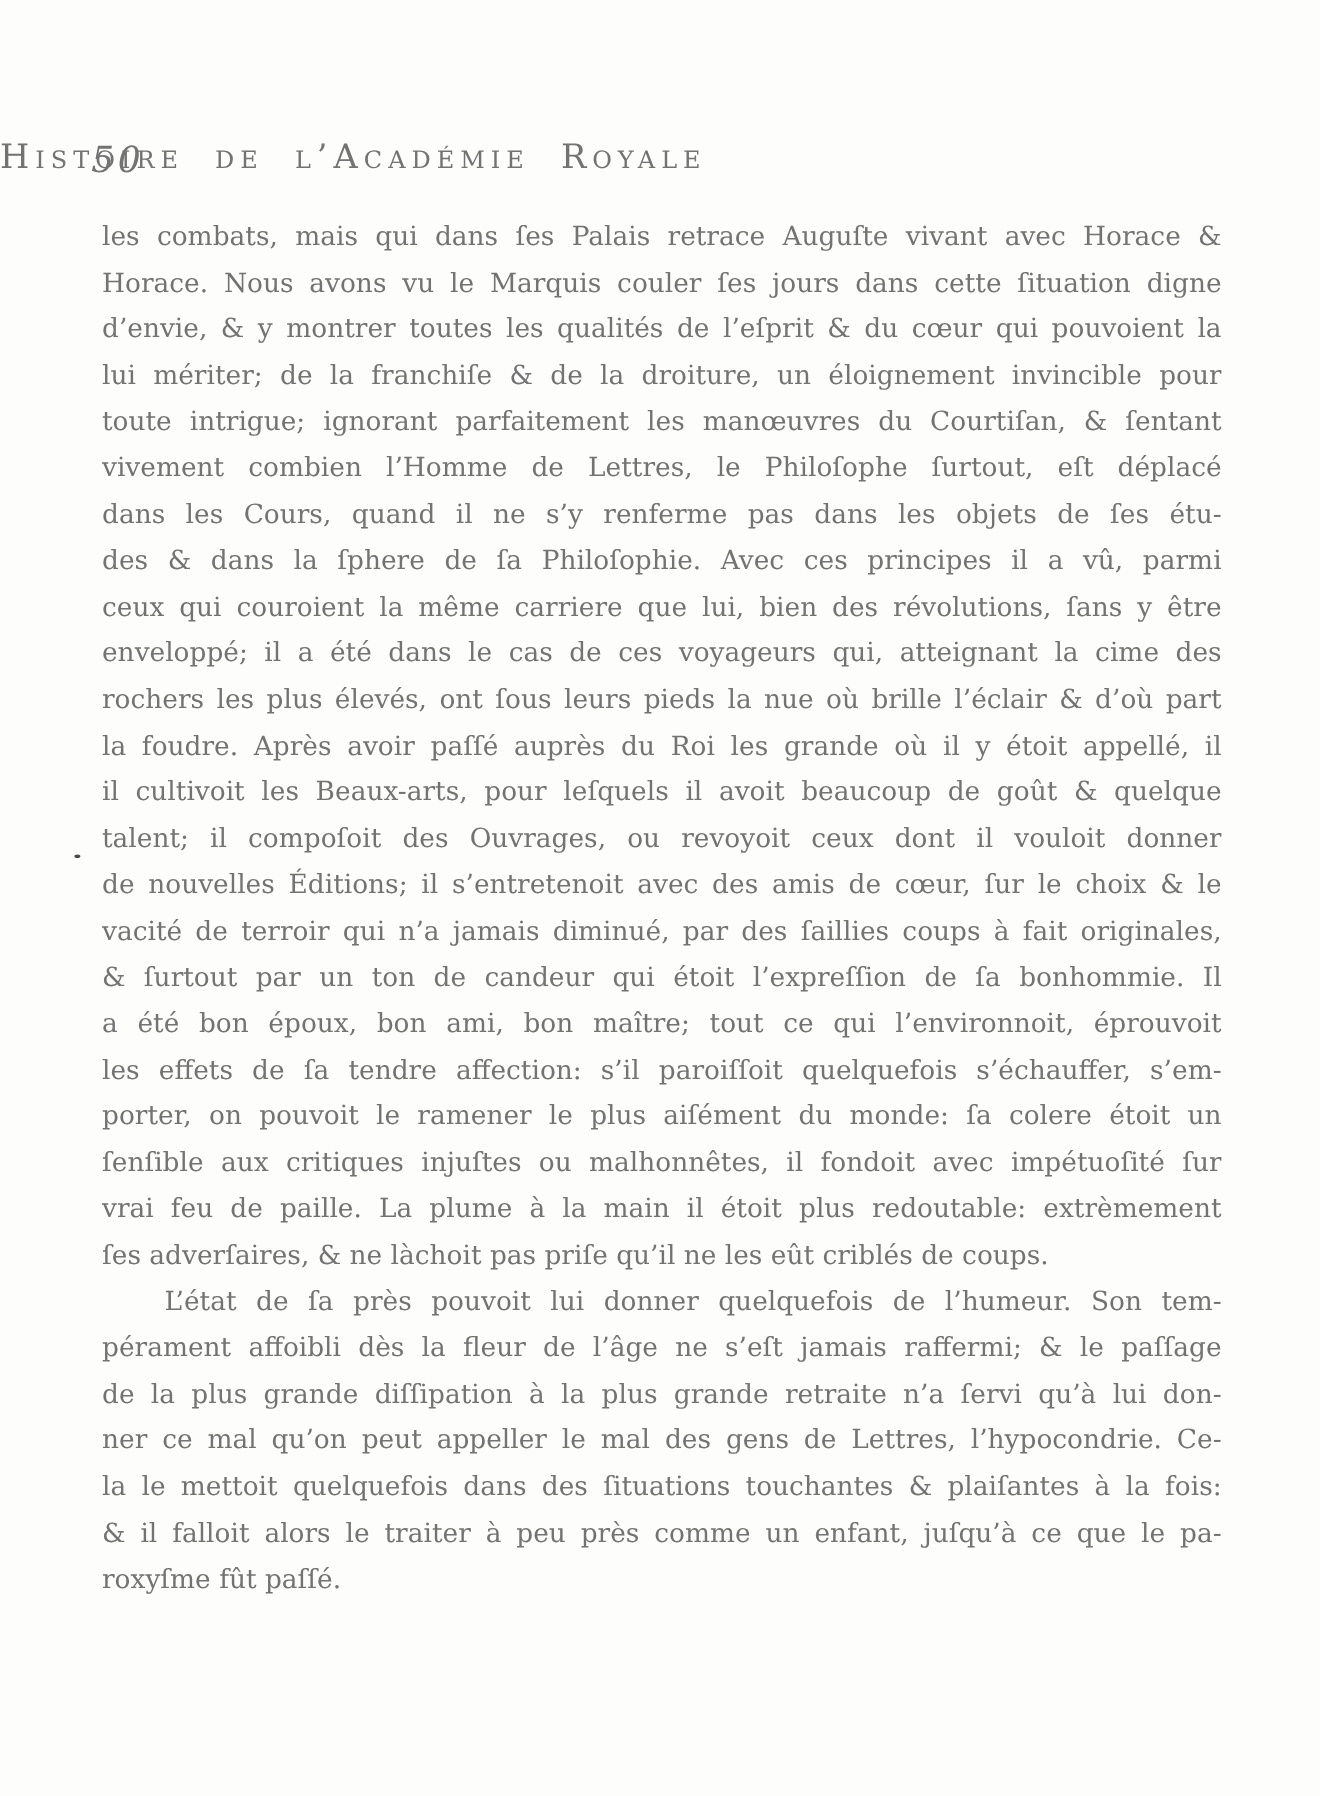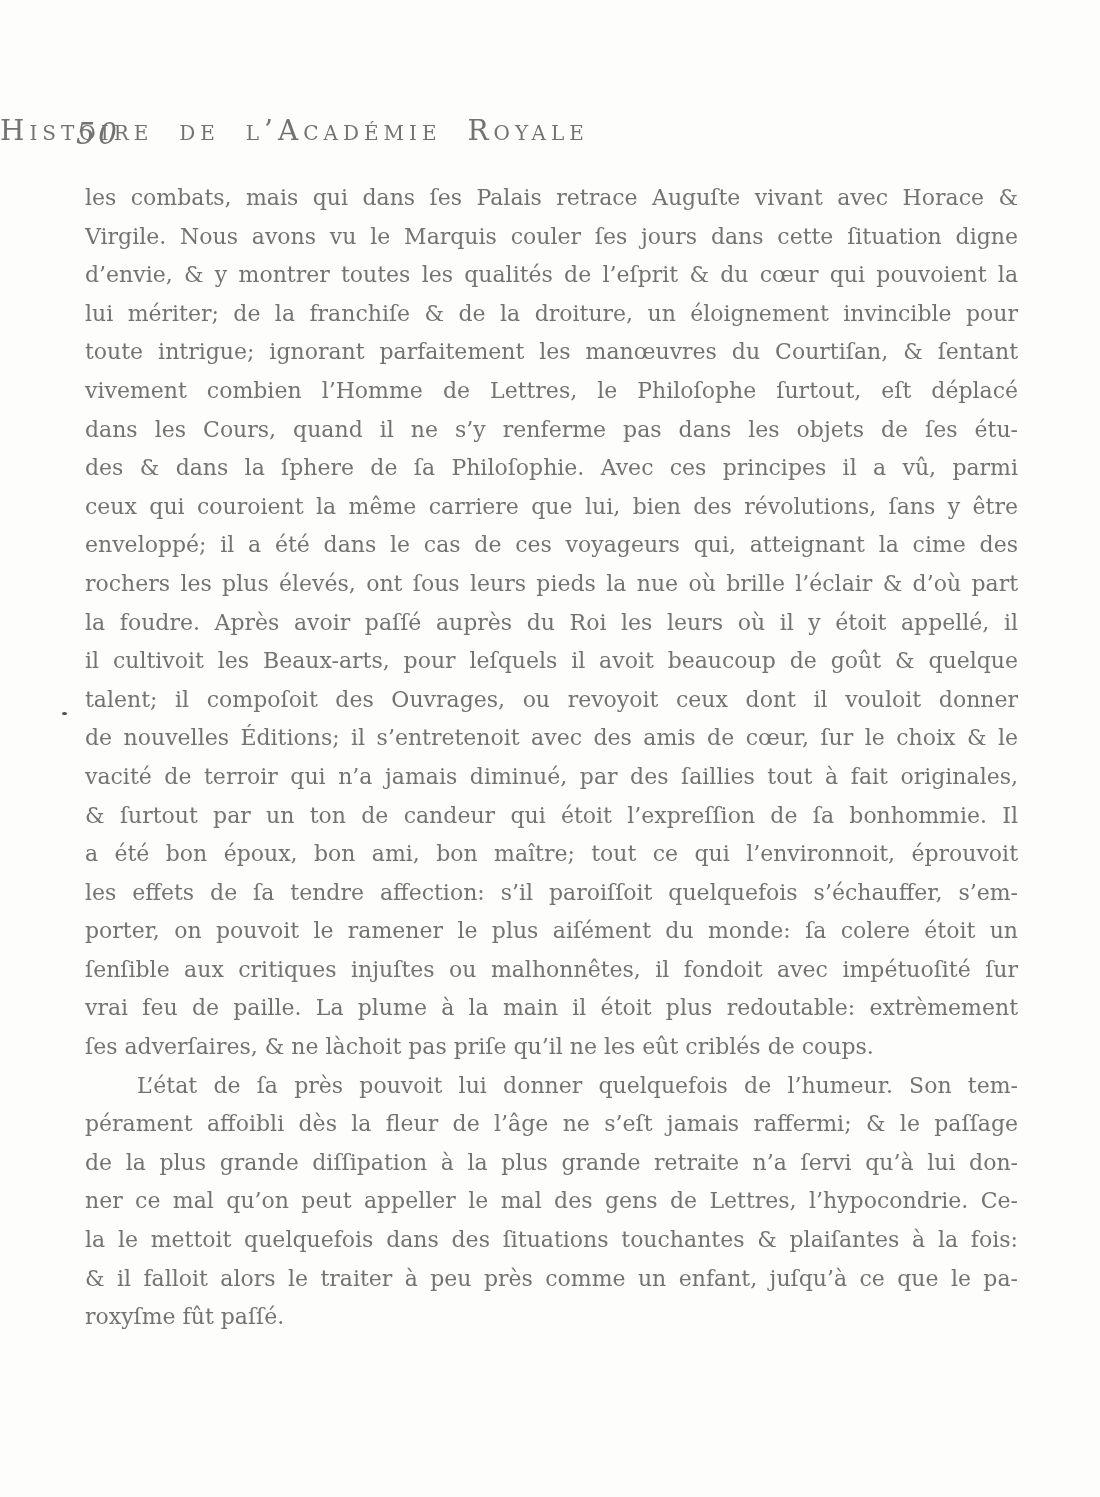--- a/index.html
+++ b/index.html
@@ -79,35 +79,35 @@
 
   <div class="header">
     <span class="pagenum">50</span>
     <div class="running-title">Histoire de l’Académie Royale</div>
   </div>
 
   <div class="speck"></div>
 
   <div class="body-block">
     <div class="line">les combats, mais qui dans ſes Palais retrace Auguſte vivant avec Horace &amp;</div>
-    <div class="line">Virgile. Nous avons vu le Marquis couler ſes jours dans cette ſituation digne</div>
+    <div class="line">Horace. Nous avons vu le Marquis couler ſes jours dans cette ſituation digne</div>
     <div class="line">d’envie, &amp; y montrer toutes les qualités de l’eſprit &amp; du cœur qui pouvoient la</div>
     <div class="line">lui mériter; de la franchiſe &amp; de la droiture, un éloignement invincible pour</div>
     <div class="line">toute intrigue; ignorant parfaitement les manœuvres du Courtiſan, &amp; ſentant</div>
     <div class="line">vivement combien l’Homme de Lettres, le Philoſophe ſurtout, eſt déplacé</div>
     <div class="line">dans les Cours, quand il ne s’y renferme pas dans les objets de ſes étu-</div>
     <div class="line">des &amp; dans la ſphere de ſa Philoſophie. Avec ces principes il a vû, parmi</div>
     <div class="line">ceux qui couroient la même carriere que lui, bien des révolutions, ſans y être</div>
     <div class="line">enveloppé; il a été dans le cas de ces voyageurs qui, atteignant la cime des</div>
     <div class="line">rochers les plus élevés, ont ſous leurs pieds la nue où brille l’éclair &amp; d’où part</div>
-    <div class="line">la foudre. Après avoir paſſé auprès du Roi les leurs où il y étoit appellé, il</div>
+    <div class="line">la foudre. Après avoir paſſé auprès du Roi les grande où il y étoit appellé, il</div>
     <div class="line">il cultivoit les Beaux-arts, pour leſquels il avoit beaucoup de goût &amp; quelque</div>
     <div class="line">talent; il compoſoit des Ouvrages, ou revoyoit ceux dont il vouloit donner</div>
     <div class="line">de nouvelles Éditions; il s’entretenoit avec des amis de cœur, ſur le choix &amp; le</div>
-    <div class="line">vacité de terroir qui n’a jamais diminué, par des ſaillies tout à fait originales,</div>
+    <div class="line">vacité de terroir qui n’a jamais diminué, par des ſaillies coups à fait originales,</div>
     <div class="line">&amp; ſurtout par un ton de candeur qui étoit l’expreſſion de ſa bonhommie. Il</div>
     <div class="line">a été bon époux, bon ami, bon maître; tout ce qui l’environnoit, éprouvoit</div>
     <div class="line">les effets de ſa tendre affection: s’il paroiſſoit quelquefois s’échauffer, s’em-</div>
     <div class="line">porter, on pouvoit le ramener le plus aiſément du monde: ſa colere étoit un</div>
     <div class="line">ſenſible aux critiques injuſtes ou malhonnêtes, il fondoit avec impétuoſité ſur</div>
     <div class="line">vrai feu de paille. La plume à la main il étoit plus redoutable: extrèmement</div>
     <div class="line last">ſes adverſaires, &amp; ne làchoit pas priſe qu’il ne les eût criblés de coups.</div>
 
     <div class="line indent">L’état de ſa près pouvoit lui donner quelquefois de l’humeur. Son tem-</div>
     <div class="line">pérament affoibli dès la fleur de l’âge ne s’eſt jamais raffermi; &amp; le paſſage</div>

